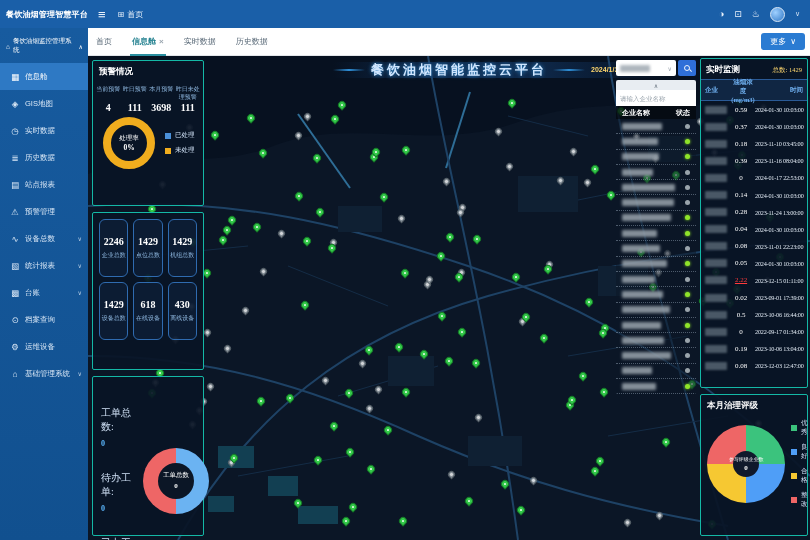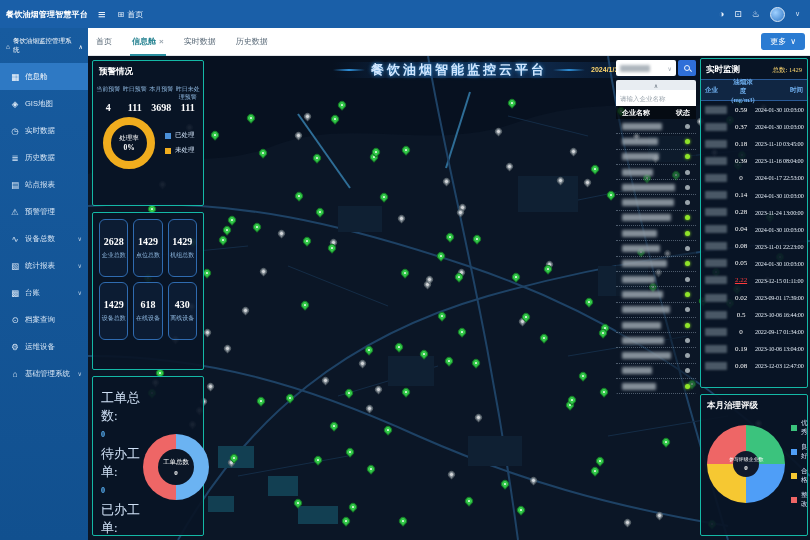--- a/index.html
+++ b/index.html
@@ -117,21 +117,21 @@
   .dv-grid { display:grid; grid-template-columns:repeat(3,1fr); gap:5px; padding:6px; }
   .dv-box { height:58px; border:1px solid #2f6bb0; border-radius:6px; background:rgba(40,90,160,.12);
     display:flex; flex-direction:column; align-items:center; justify-content:center; gap:4px; }
   .dv-box .vl { font-size:10px; font-weight:bold; color:#fff; }
   .dv-box .lb { font-size:6px; color:#8fb8e0; }
 
   
   .p-work { left:4px; top:320px; width:112px; height:160px; }
   .wo-body { display:flex; padding:6px 6px 0 8px; }
   .wo-list { width:42px; flex:none; }
-  .wo-item .lb { font-size:13px; color:#cfe0f5; margin-top:6px; }
+  .wo-item .lb { font-size:10px; color:#cfe0f5; margin-top:23px; }
   .wo-item .vl { font-size:8px; color:#5cb8ff; font-weight:bold; margin-top:5px; }
   .wo-donut-wrap { flex:1; display:flex; align-items:center; justify-content:center; }
   .wo-donut { width:66px; height:66px; border-radius:50%; position:relative; }
   .wo-donut::before { content:""; position:absolute; inset:15px; border-radius:50%; background:#0b1626; }
   .wo-center { position:absolute; inset:0; display:flex; flex-direction:column; align-items:center;
     justify-content:center; z-index:1; }
   .wo-center .c1 { font-size:6.5px; color:#fff; }
   .wo-center .c2 { font-size:7px; color:#fff; font-weight:bold; margin-top:2px; }
 
   
@@ -603,21 +603,21 @@
        <span class="lg-sq" style="background:#f0ad1e"></span>
        <span>未处理</span>
      </div>
               </div>
           </div>
         </section>
 
         <section class="panel p-device">
           <div class="dv-grid" id="device-grid">
               <div class="dv-box">
-       <span class="vl">2628</span>
+       <span class="vl">2246</span>
        <span class="lb">企业总数</span>
      </div>
               <div class="dv-box">
        <span class="vl">1429</span>
        <span class="lb">点位总数</span>
      </div>
               <div class="dv-box">
        <span class="vl">1429</span>
        <span class="lb">机组总数</span>
      </div>

